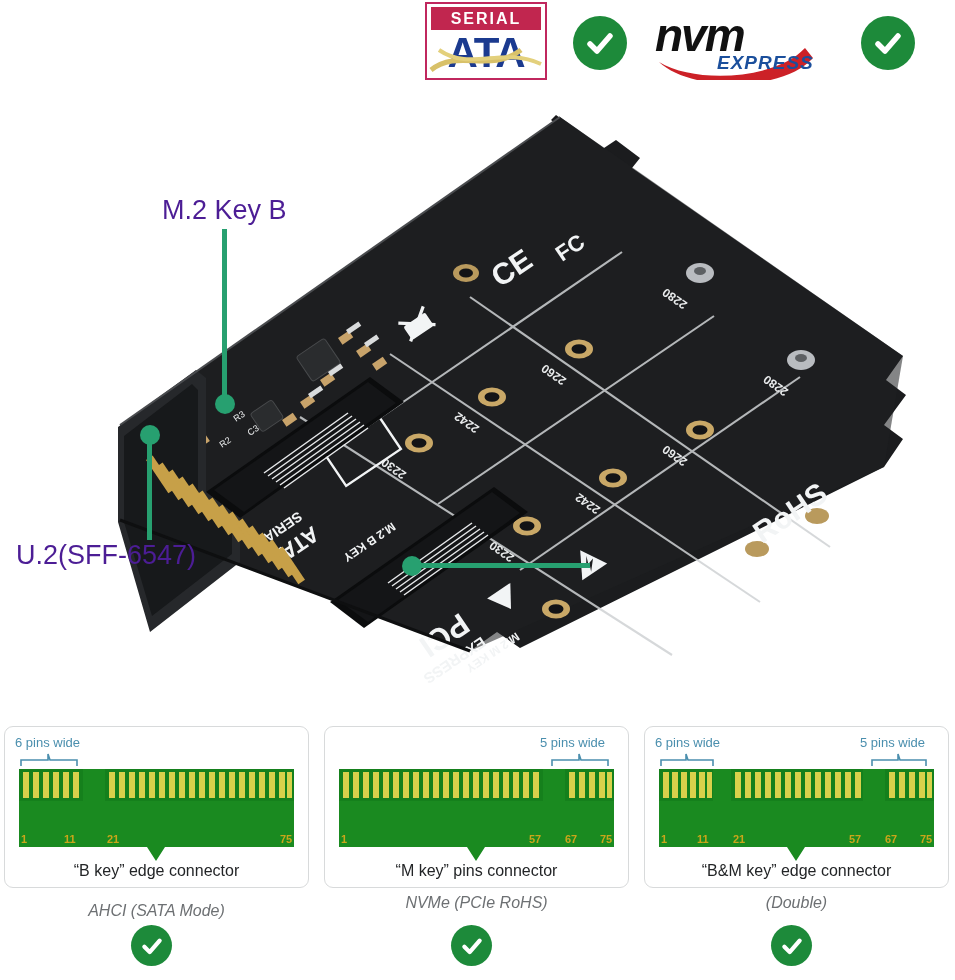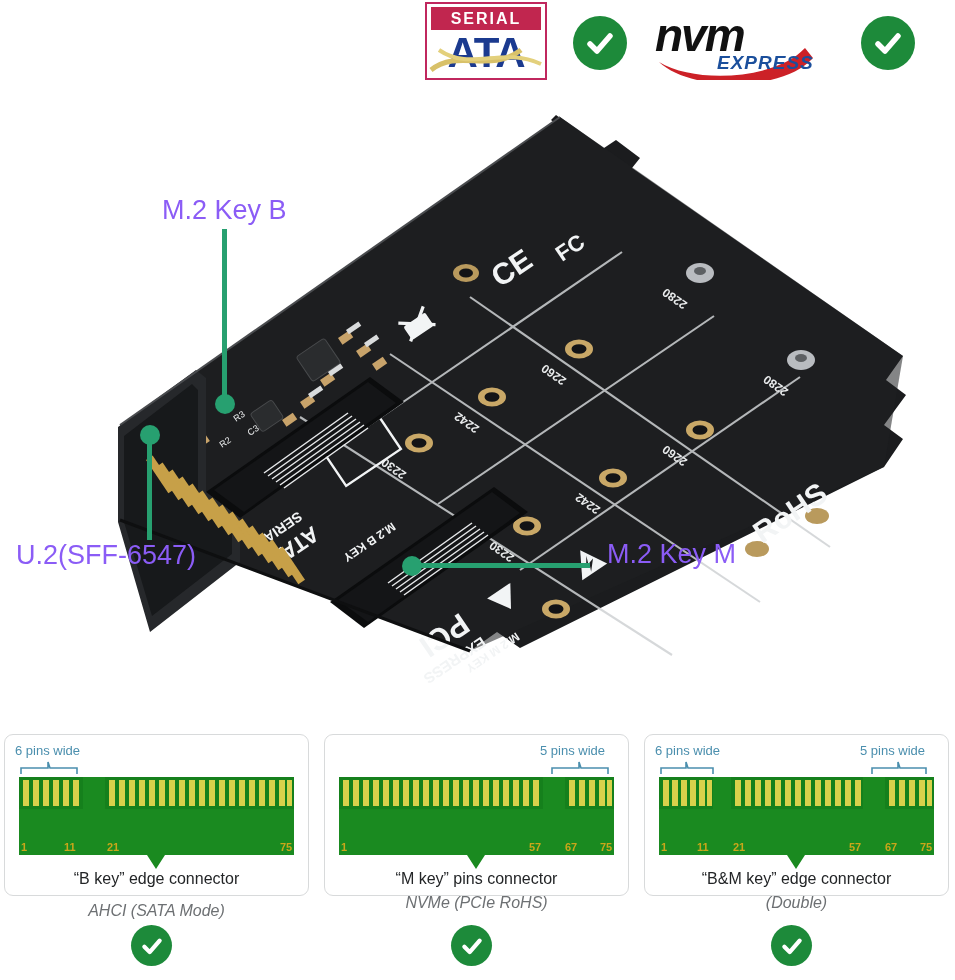--- a/index.html
+++ b/index.html
@@ -56,30 +56,30 @@
   .check svg{display:block;}
   #check-sata{position:absolute;left:573px;top:16px;width:54px;height:54px;}
   #check-nvme{position:absolute;left:861px;top:16px;width:54px;height:54px;}
 
   
   #photo{position:absolute;left:0;top:92px;width:955px;height:620px;background:#ffffff;}
   #pcb-wrap{position:absolute;left:0;top:0;width:955px;height:620px;}
 
   
   .ann-label{
-    position:absolute;color:#8b5cf6;font-size:27px;
+    position:absolute;color:#4c1d95;font-size:27px;
     font-family:"Liberation Sans", sans-serif;white-space:nowrap;
   }
   .ann-dot{position:absolute;width:20px;height:20px;border-radius:50%;background:#27a070;}
   .ann-line{position:absolute;background:#27a070;}
 
   
   #panels{position:absolute;left:0;top:722px;width:955px;height:258px;}
   .panel{
-    position:absolute;top:12px;height:162px;
+    position:absolute;top:4px;height:162px;
     background:#ffffff;border:1px solid #d8dadb;border-radius:9px;
     box-sizing:border-box;
   }
   #panel-0{left:4px;width:305px;}
   #panel-1{left:324px;width:305px;}
   #panel-2{left:644px;width:305px;}
   .pin-num{
     position:absolute;color:#caa61a;font-size:11px;font-weight:bold;
     font-family:"Liberation Sans", sans-serif;line-height:11px;
   }
@@ -360,21 +360,20 @@
     <div class="ann-label" style="left:162px;top:103px;">M.2 Key B</div>
     <div class="ann-line" style="left:222px;top:137px;width:5px;height:176px;"></div>
     <div class="ann-dot" style="left:215px;top:302px;"></div>
 
     <div class="ann-label" style="left:16px;top:448px;">U.2(SFF-6547)</div>
     <div class="ann-line" style="left:147px;top:450px;width:5px;height:0px;"></div>
     <div class="ann-line" style="left:147px;top:448px;width:5px;height:0px;"></div>
     <div class="ann-line" style="left:147px;top:343px;width:5px;height:105px;"></div>
     <div class="ann-dot" style="left:140px;top:333px;"></div>
 
-    <div class="ann-label" style="left:607px;top:447px;">M.2 Key M</div>
     <div class="ann-line" style="left:418px;top:471px;width:172px;height:5px;"></div>
     <div class="ann-dot" style="left:402px;top:464px;"></div>
   </div>
 </div>
 
 <div id="panels">
 
   <div class="panel" id="panel-0">
     <div class="brace-label" style="left:10px;top:8px;">6 pins wide</div>
     <svg class="brace" style="left:14px;top:26px;" width="64" height="14">

